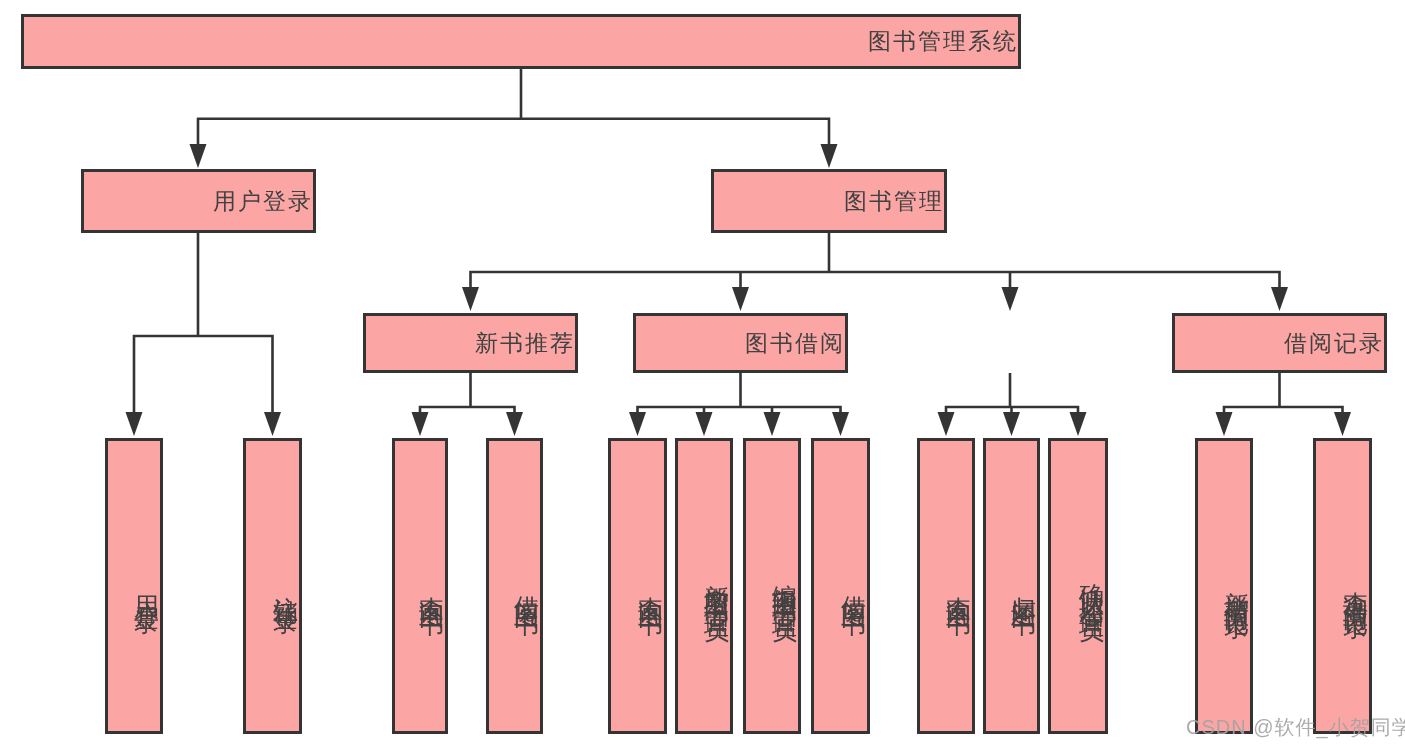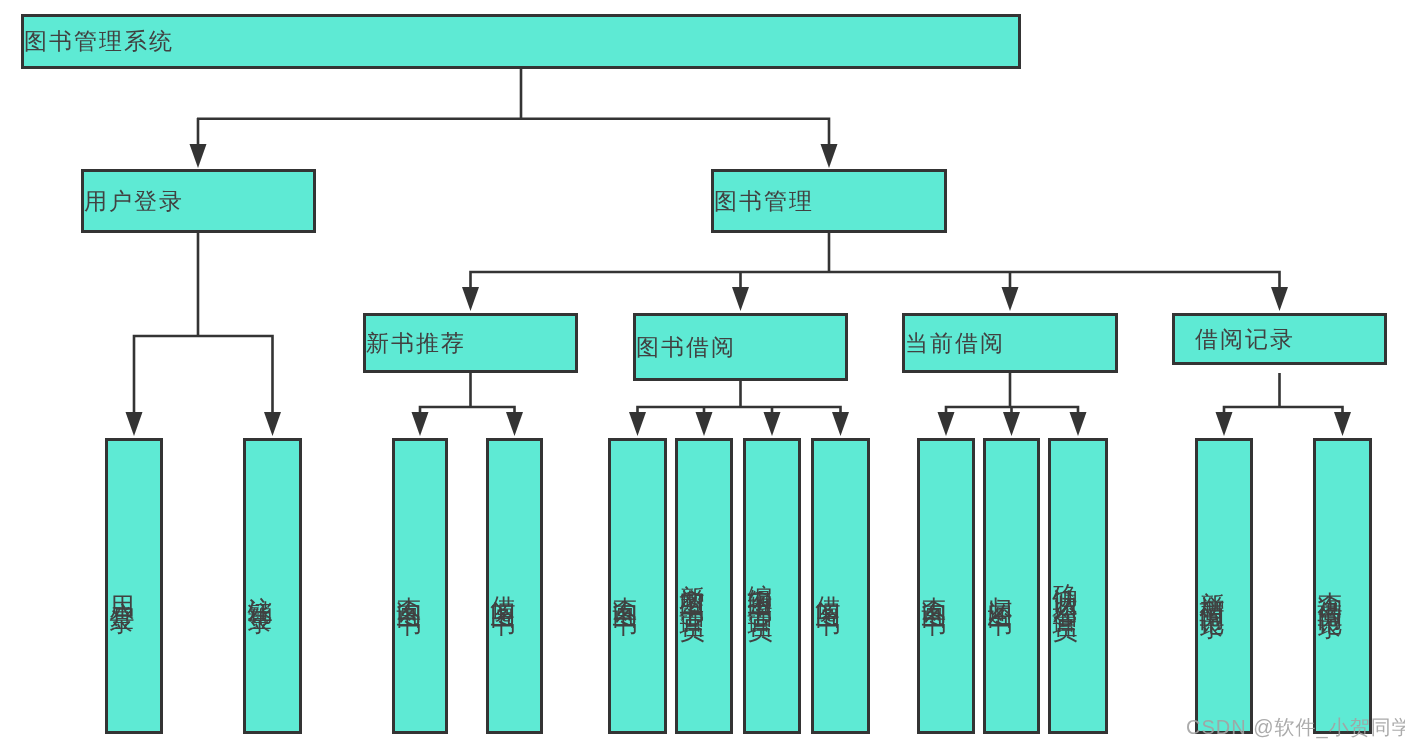--- a/index.html
+++ b/index.html
@@ -18,24 +18,24 @@
   .connectors {
     position: absolute;
     left: 0;
     top: 0;
     pointer-events: none;
   }
   .box {
     position: absolute;
     box-sizing: border-box;
     border: 3px solid #343434;
-    background: #5eead4;
+    background: #fca5a5;
     display: flex;
     align-items: center;
-    justify-content: flex-start;
+    justify-content: flex-end;
     color: #414141;
     text-align: center;
   }
   .box.h span {
     font-size: 23px;
     letter-spacing: 2px;
     white-space: nowrap;
   }
   .box.v span {
     writing-mode: vertical-rl;
@@ -108,27 +108,24 @@
   <div class="box h" style="left:81px; top:169px; width:235px; height:64px;">
     <span>用户登录</span>
   </div>
   <div class="box h" style="left:363px; top:313px; width:215px; height:60px;">
     <span>新书推荐</span>
   </div>
 
   <div class="box h" style="left:711px; top:169px; width:236px; height:64px;">
     <span>图书管理</span>
   </div>
-  <div class="box h" style="left:633px; top:313px; width:215px; height:68px;">
+  <div class="box h" style="left:633px; top:313px; width:215px; height:60px;">
     <span>图书借阅</span>
   </div>
-  <div class="box h" style="left:902px; top:313px; width:216px; height:60px;">
-    <span>当前借阅</span>
-  </div>
-  <div class="box h" style="left:1172px; top:313px; width:215px; height:52px;padding-left:20px;">
+  <div class="box h" style="left:1172px; top:313px; width:215px; height:60px;padding-left:20px;">
     <span>借阅记录</span>
   </div>
 
   <div class="box v" style="left:105px; top:438px; width:58px; height:296px;">
     <span>用户登录</span>
   </div>
   <div class="box v" style="left:243px; top:438px; width:59px; height:296px;">
     <span>注销登录</span>
   </div>
 

